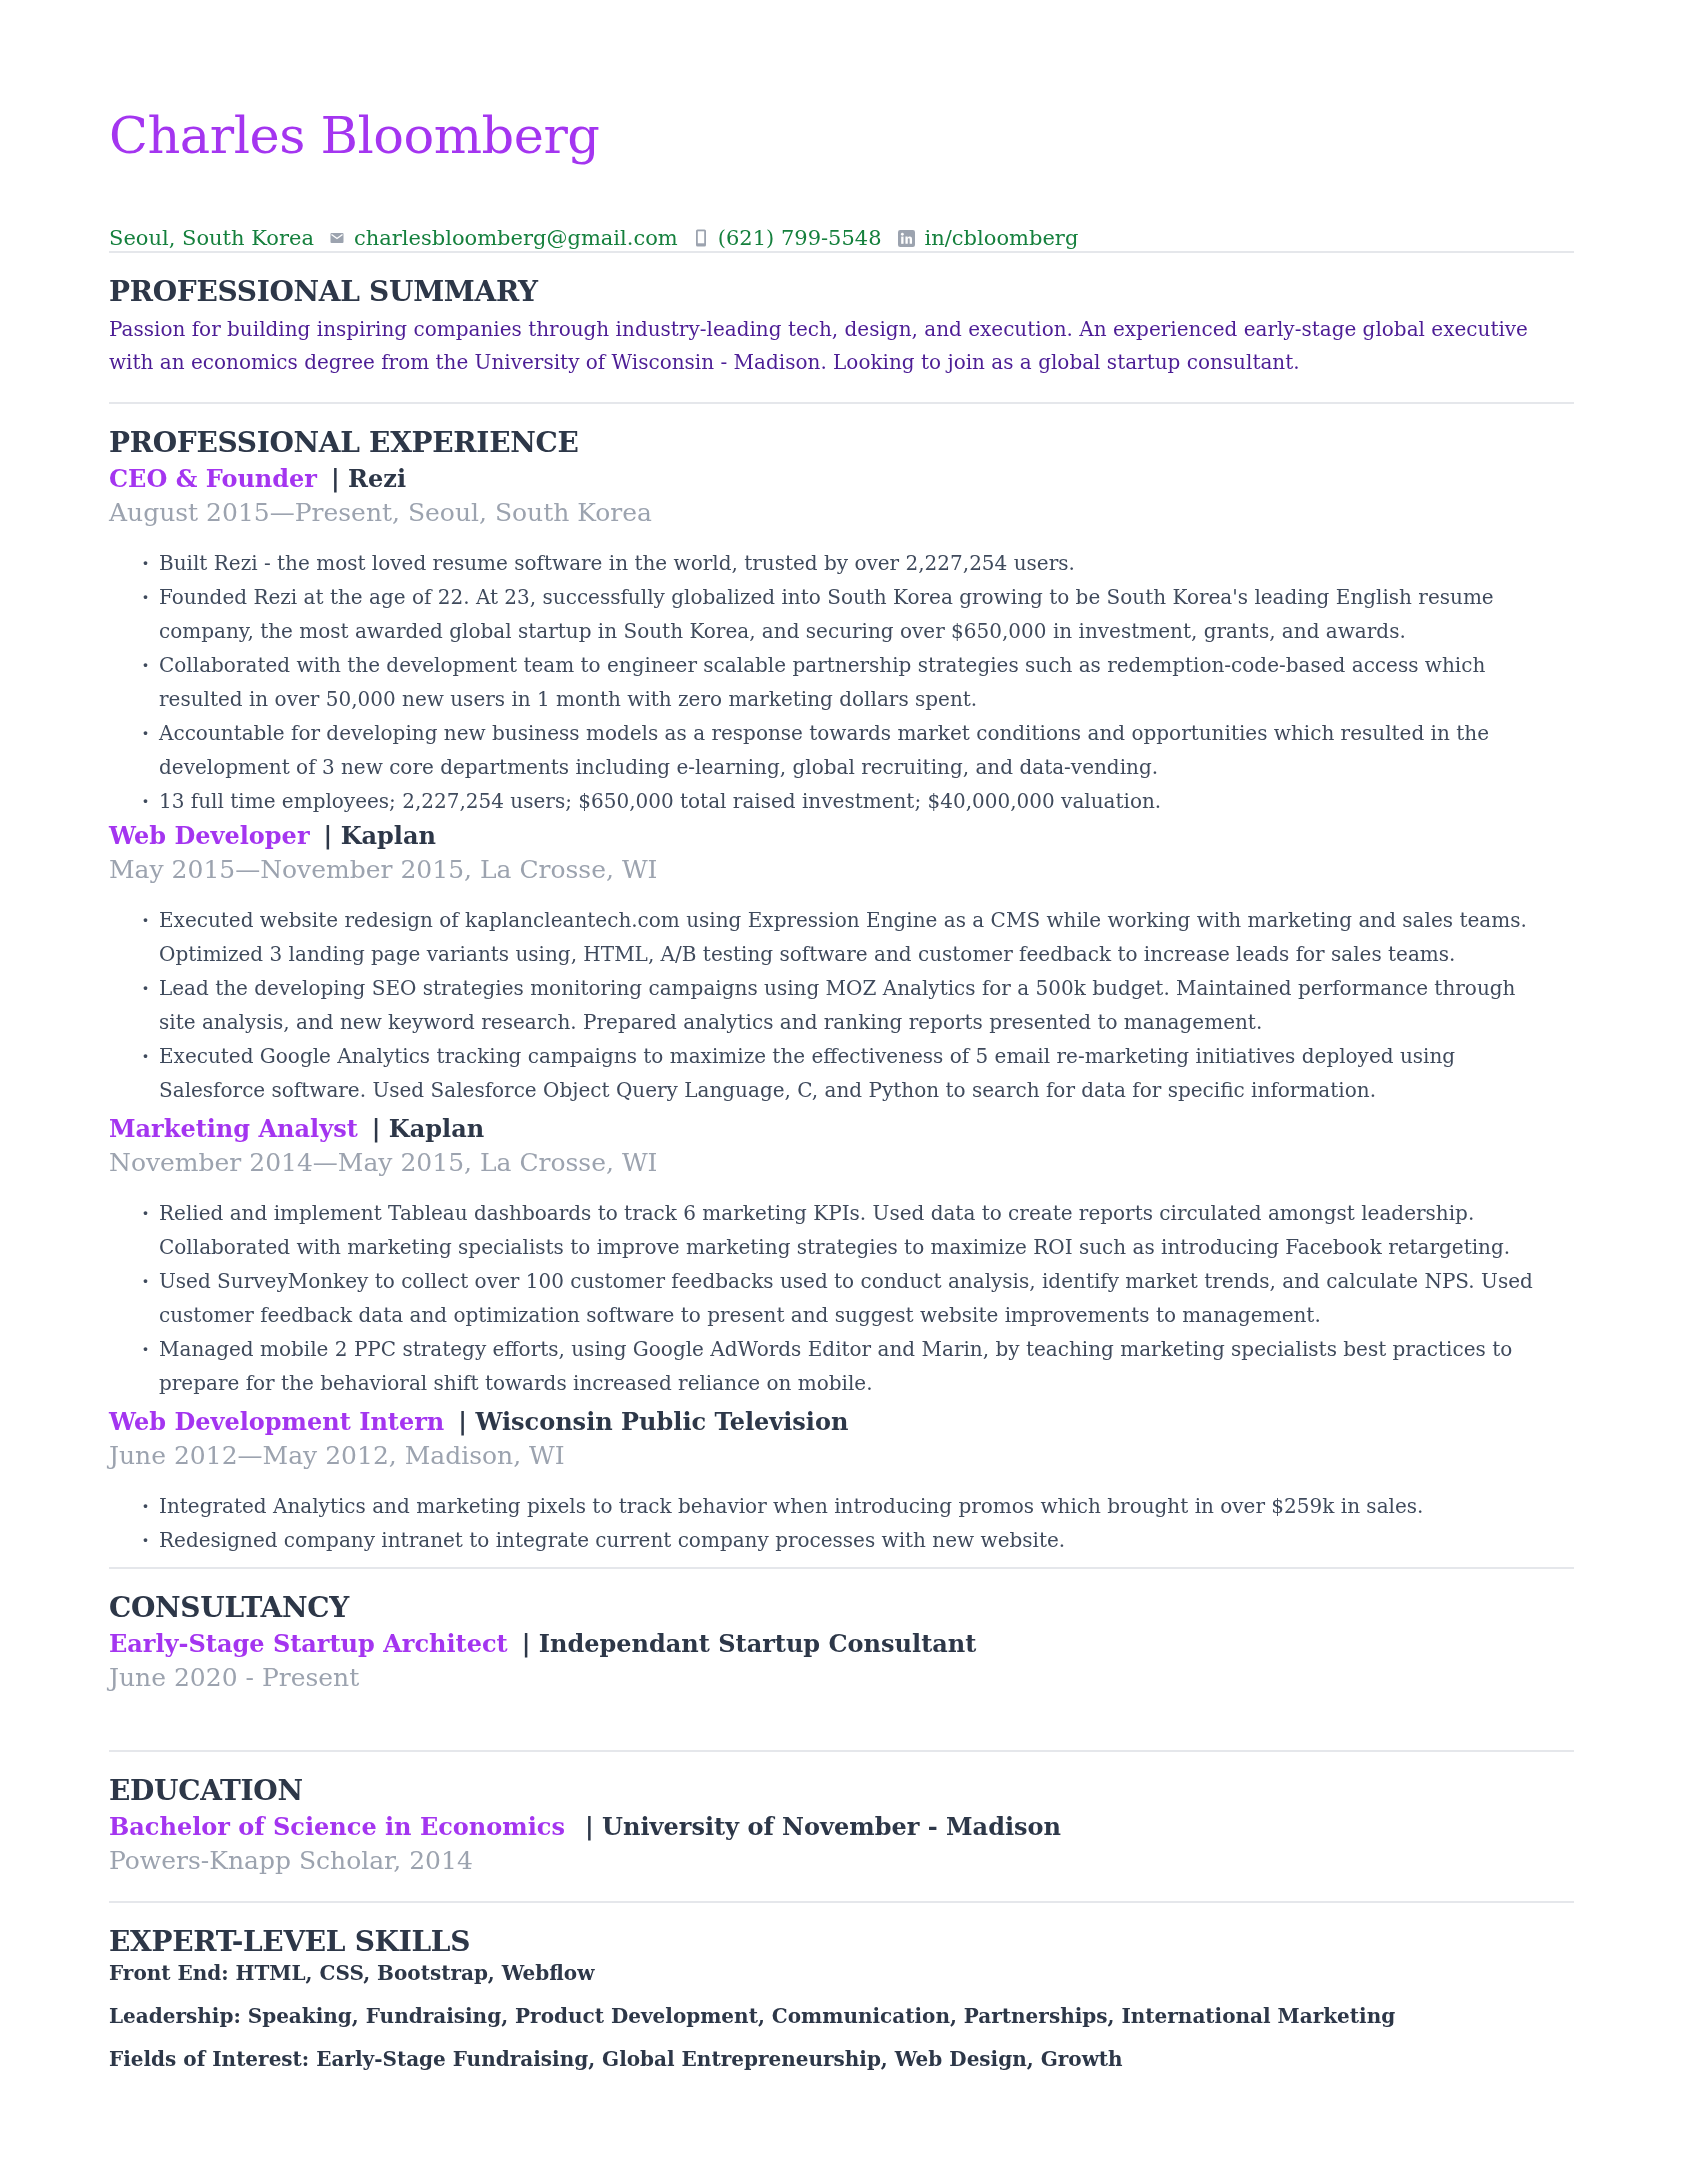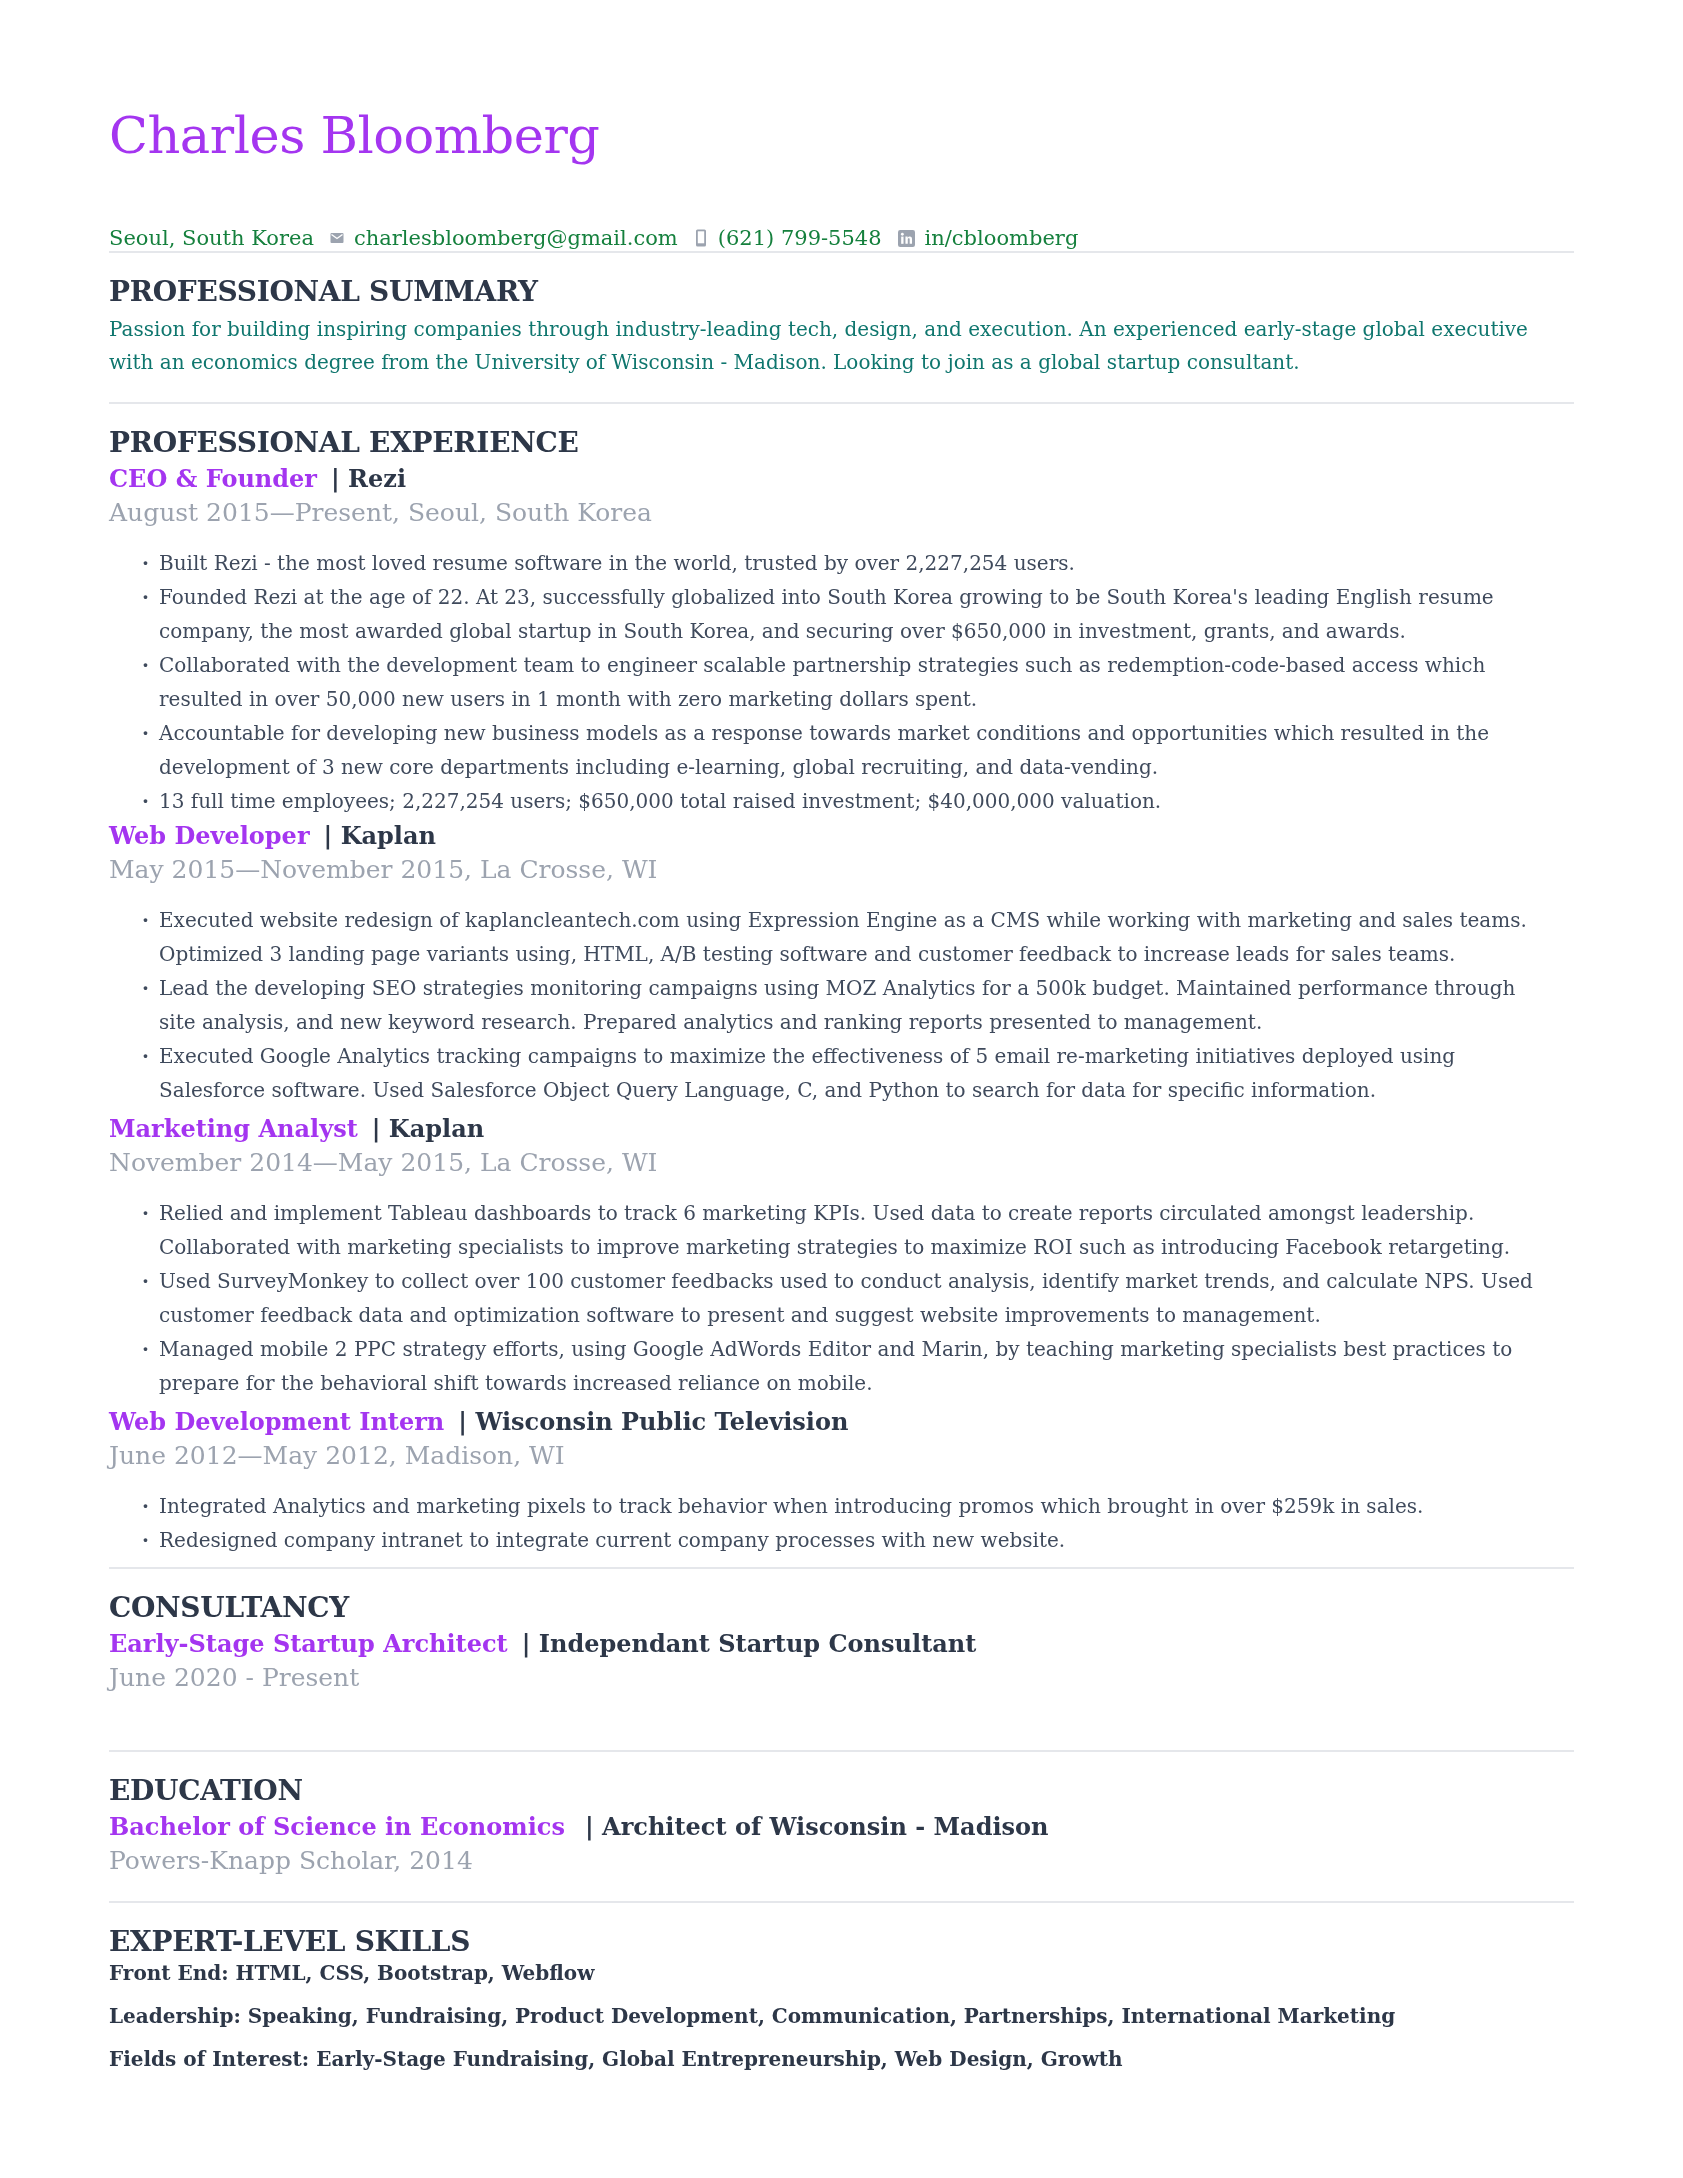--- a/index.html
+++ b/index.html
@@ -9,21 +9,21 @@
   .name { position: absolute; top: 101px; left: 0; margin: 0; font-size: 51px; font-weight: normal;
           color: #a435f0; letter-spacing: -0.5px; line-height: 69px; white-space: nowrap; text-align: center; }
   .contact { position: absolute; top: 183px; left: 0; display: flex; align-items: center;
              font-size: 21px; color: #15803d; white-space: nowrap; line-height: 30px; margin-top: 40px; }
   .contact .item { display: inline-flex; align-items: center; margin-right: 16px; }
   .contact .ico { display: inline-block; width: 14px; height: 14px; margin-right: 10px; }
   .divider { position: absolute; left: 0; width: 1465px; height: 2px; background: #e5e7eb; }
   .h2 { position: absolute; left: 0; margin: 0; font-size: 28px; font-weight: bold; color: #2d3748;
         line-height: 36px; white-space: nowrap; letter-spacing: -0.3px; }
   .summary { position: absolute; left: 0; width: 1465px; font-size: 20px; line-height: 33px;
-             color: #0f766e; margin: 0; }
+             color: #4c1d95; margin: 0; }
   .block { position: absolute; left: 0; width: 1465px; }
   .title-row { font-size: 24px; font-weight: bold; line-height: 34px; white-space: nowrap; }
   .title-row .role { color: #a435f0; }
   .title-row .sep { color: #2d3748; margin-left: 14px; }
   .title-row .org { color: #2d3748; }
   .meta { font-size: 25px; color: #9ca3af; line-height: 34px; white-space: nowrap; }
   ul.bullets { list-style: none; margin: 16px; padding: 0; }
   ul.bullets li { position: relative; padding-left: 34px; font-size: 20px; line-height: 34px;
                   color: #3f4a5c; }
   ul.bullets li::before { content: "\00B7"; position: absolute; left: 17px; top: 0; font-weight: bold; color: #3f4a5c; }
@@ -131,21 +131,21 @@
       <span class="role">Early-Stage Startup Architect</span><span class="sep">| </span><span class="org">Independant Startup Consultant</span>
     </div>
     <div class="meta">June 2020 - Present</div>
   </div>
 
   <div class="divider" style="top:1750px"></div>
 
   <h2 class="h2" style="top:1773px">EDUCATION</h2>
   <div class="block" style="top:1810px">
     <div class="title-row">
-      <span class="role">Bachelor of Science in Economics</span><span class="sep" style="margin-left:20px">| </span><span class="org">Architect of Wisconsin - Madison</span>
+      <span class="role">Bachelor of Science in Economics</span><span class="sep" style="margin-left:20px">| </span><span class="org">University of November - Madison</span>
     </div>
     <div class="meta">Powers-Knapp Scholar,  2014</div>
   </div>
 
   <div class="divider" style="top:1901px"></div>
 
   <h2 class="h2" style="top:1924px">EXPERT-LEVEL SKILLS</h2>
   <div class="block" style="top:1952px">
     <div class="skill">Front End: HTML, CSS, Bootstrap, Webflow</div>
     <div class="skill">Leadership: Speaking, Fundraising, Product Development, Communication, Partnerships, International Marketing</div>

